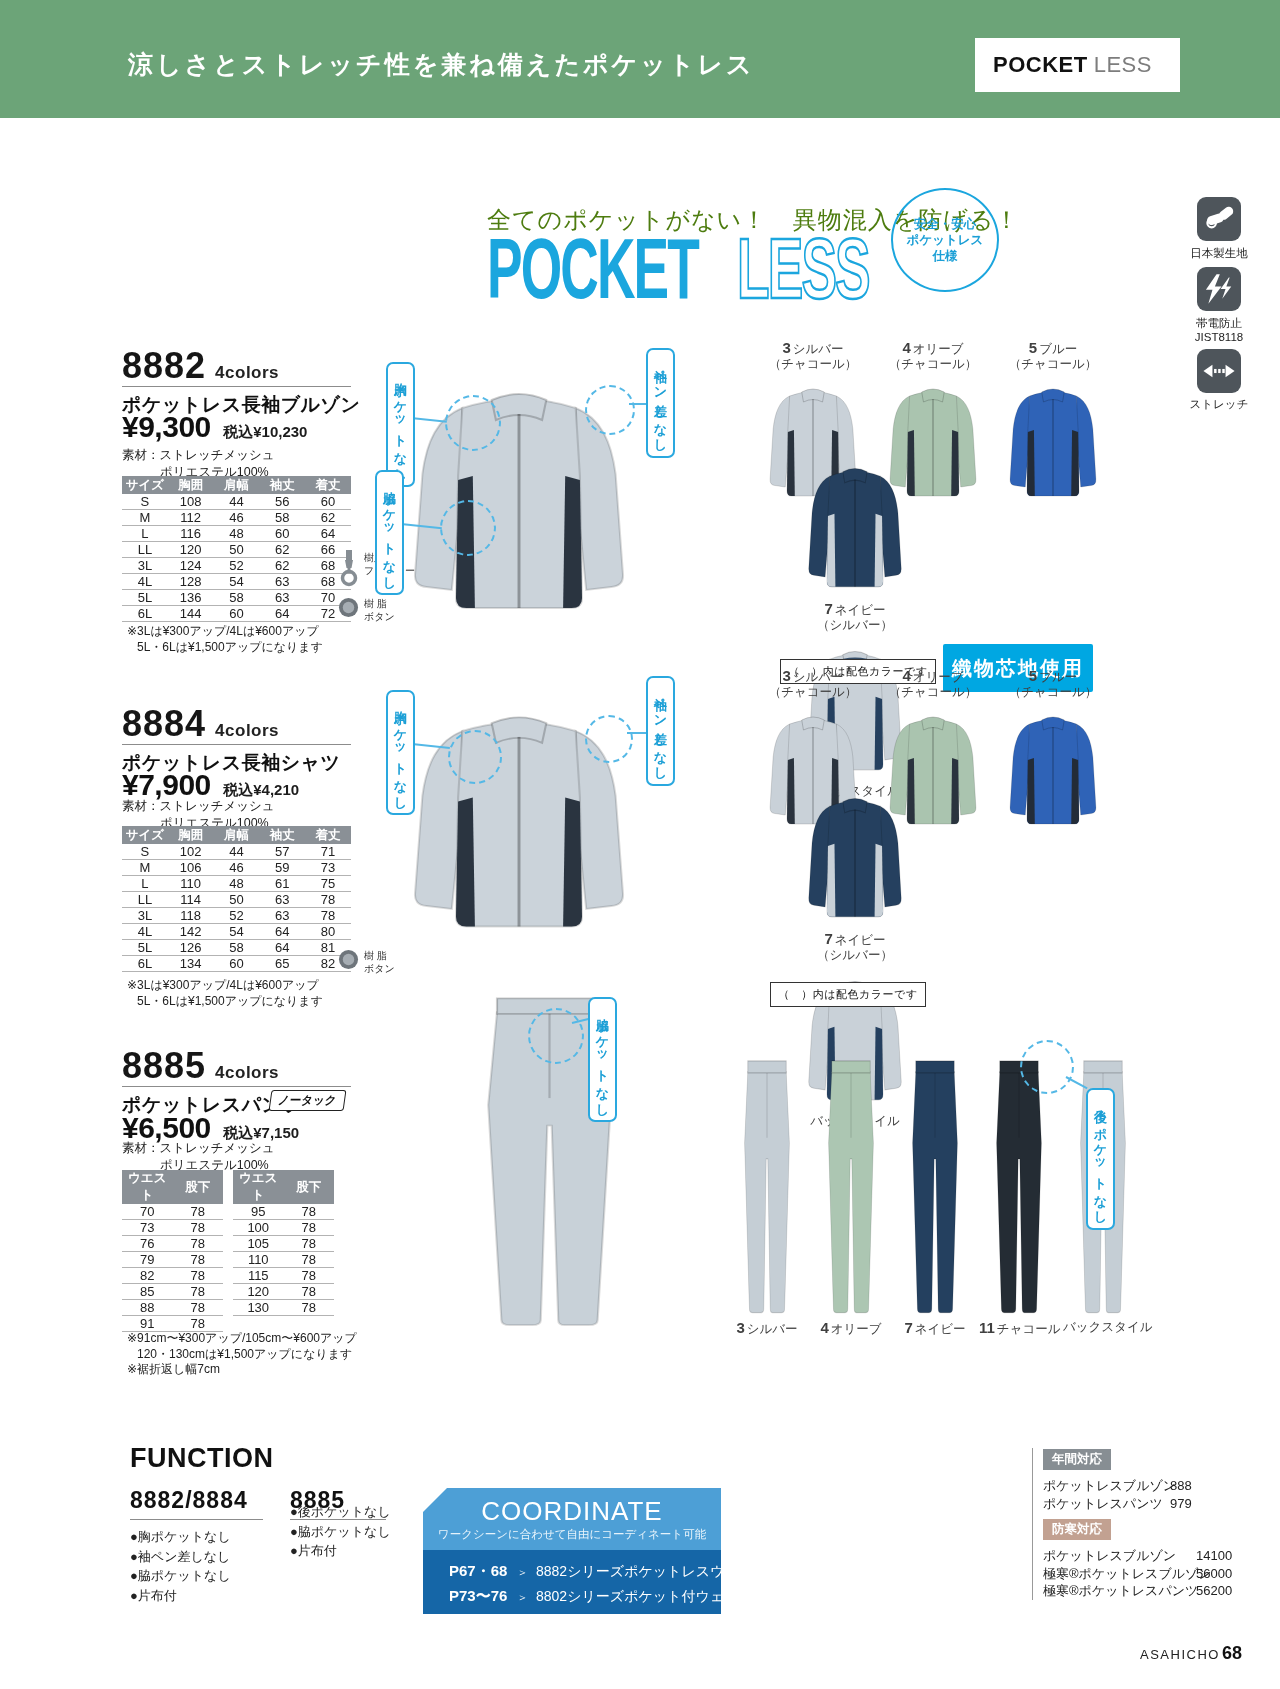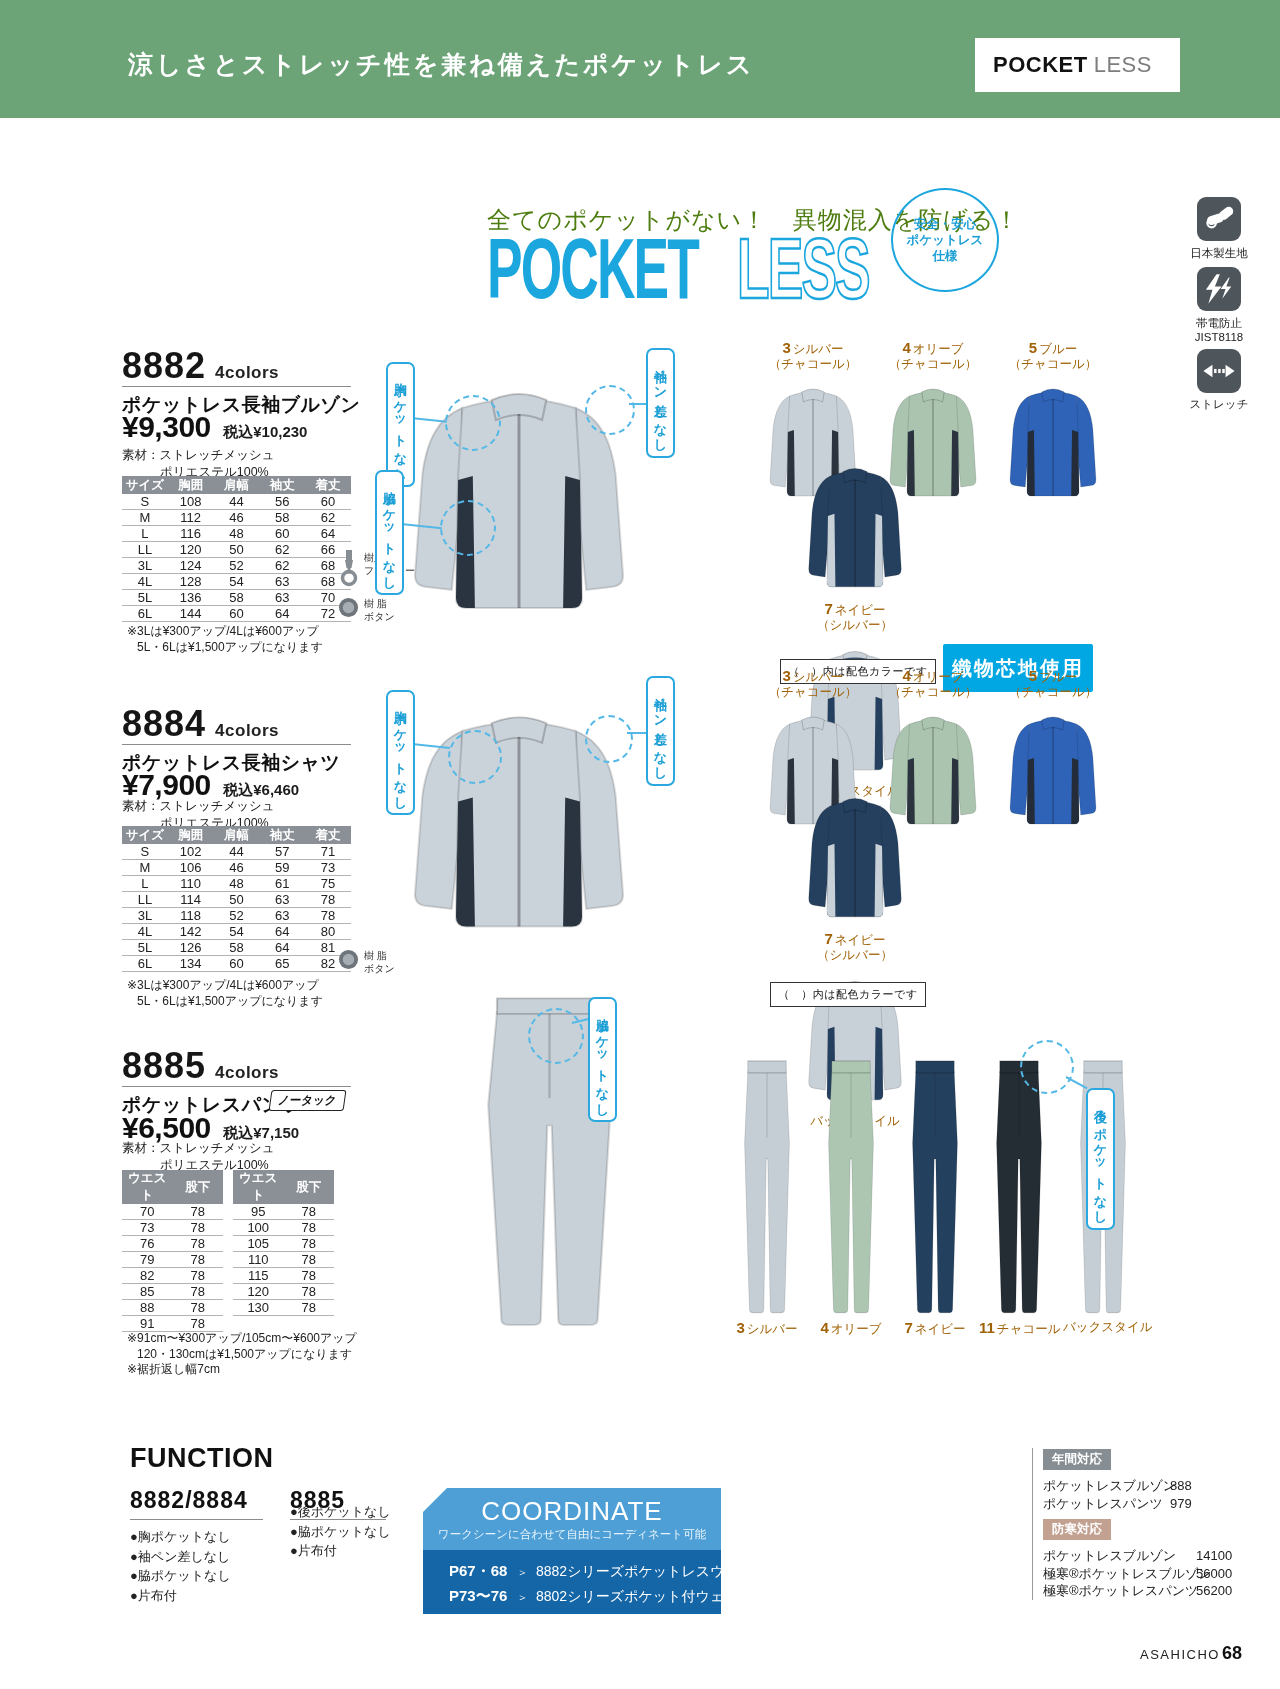--- a/index.html
+++ b/index.html
@@ -52,21 +52,21 @@
   
   .callout-v{writing-mode:vertical-rl;text-orientation:mixed;background:#fff;border:2px solid #2AA8DF;
     border-radius:7px;color:#1B9FD6;font-size:13px;font-weight:bold;letter-spacing:2px;
     padding:9px 4px;line-height:17px;z-index:6;}
   .dash-circle{border:2px dashed #54B8E6;border-radius:50%;z-index:5;}
   .leader{height:2px;background:#54B8E6;transform-origin:left center;z-index:5;}
 
   
   .variants-row{display:flex;align-items:flex-start;}
   .variant-col{text-align:center;}
-  .v-label{font-size:12.5px;color:#a16207;line-height:15px;white-space:nowrap;}
+  .v-label{font-size:12.5px;color:#404040;line-height:15px;white-space:nowrap;}
   .v-num{font-size:15px;font-weight:bold;margin-right:2px;}
   .garm-box{margin:3px auto 2px;}
   .garm-box svg,[data-main-garment] svg{width:100%;height:100%;display:block;}
 
   .paren-box{border:1px solid #333;font-size:11px;color:#111;display:flex;align-items:center;
     justify-content:center;background:#fff;letter-spacing:0.5px;}
   .interlining{background:#00A7E2;color:#fff;font-weight:bold;font-size:20px;display:flex;
     align-items:center;justify-content:center;letter-spacing:2px;border-radius:2px;}
 
   
@@ -368,21 +368,21 @@
   <div class="abs paren-box" style="left:780px;top:659px;width:154px;height:23px">（　）内は配色カラーです</div>
   <div class="abs interlining" style="left:943px;top:644px;width:150px;height:48px">織物芯地使用</div>
 
   <div class="abs code-line" style="left:122px;top:707px">
     <span>8884</span><span class="code-colors">4colors</span>
   </div>
   <div class="abs divider" style="left:122px;top:744px;width:229px"></div>
   <div class="abs prod-name" style="left:122px;top:750px">ポケットレス長袖シャツ</div>
   <div class="abs" style="left:122px;top:770px">
     <span class="price">¥7,900</span>
-    <span class="price-tax">税込¥6,460</span>
+    <span class="price-tax">税込¥4,210</span>
   </div>
   <div class="abs material" style="left:122px;top:798px">
     <div>素材：ストレッチメッシュ</div>
     <div class="mat2">ポリエステル100%</div>
   </div>
   <div class="abs" style="left:122px;top:826px;width:229px">
       <table class="size-table">
         <tbody>
           <tr>
             <th>サイズ</th>

